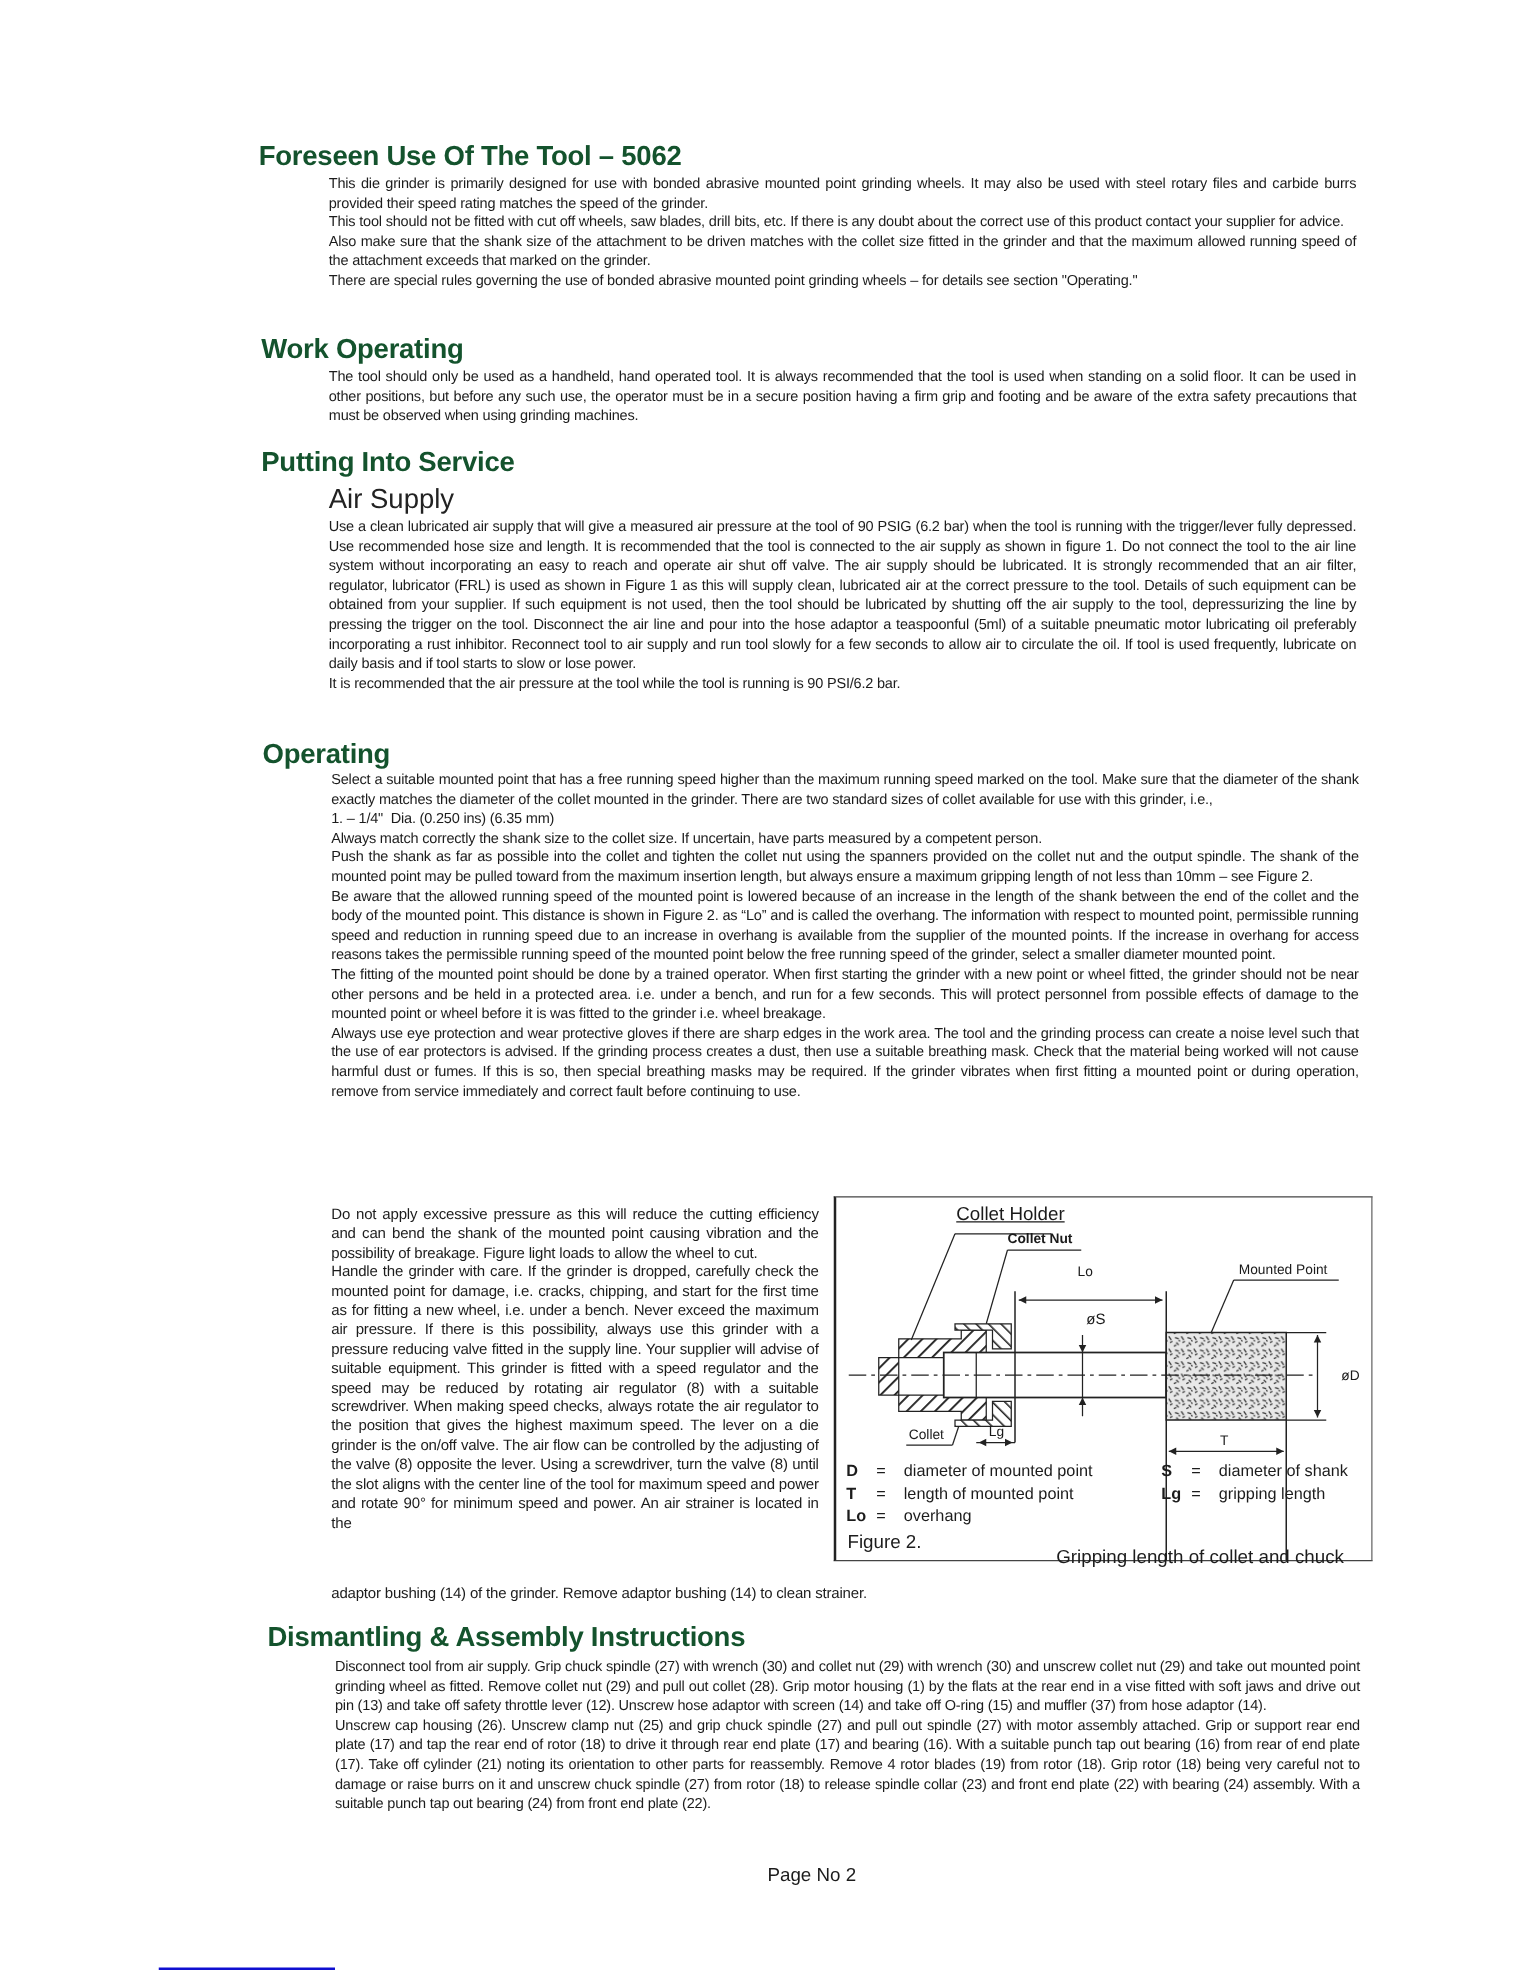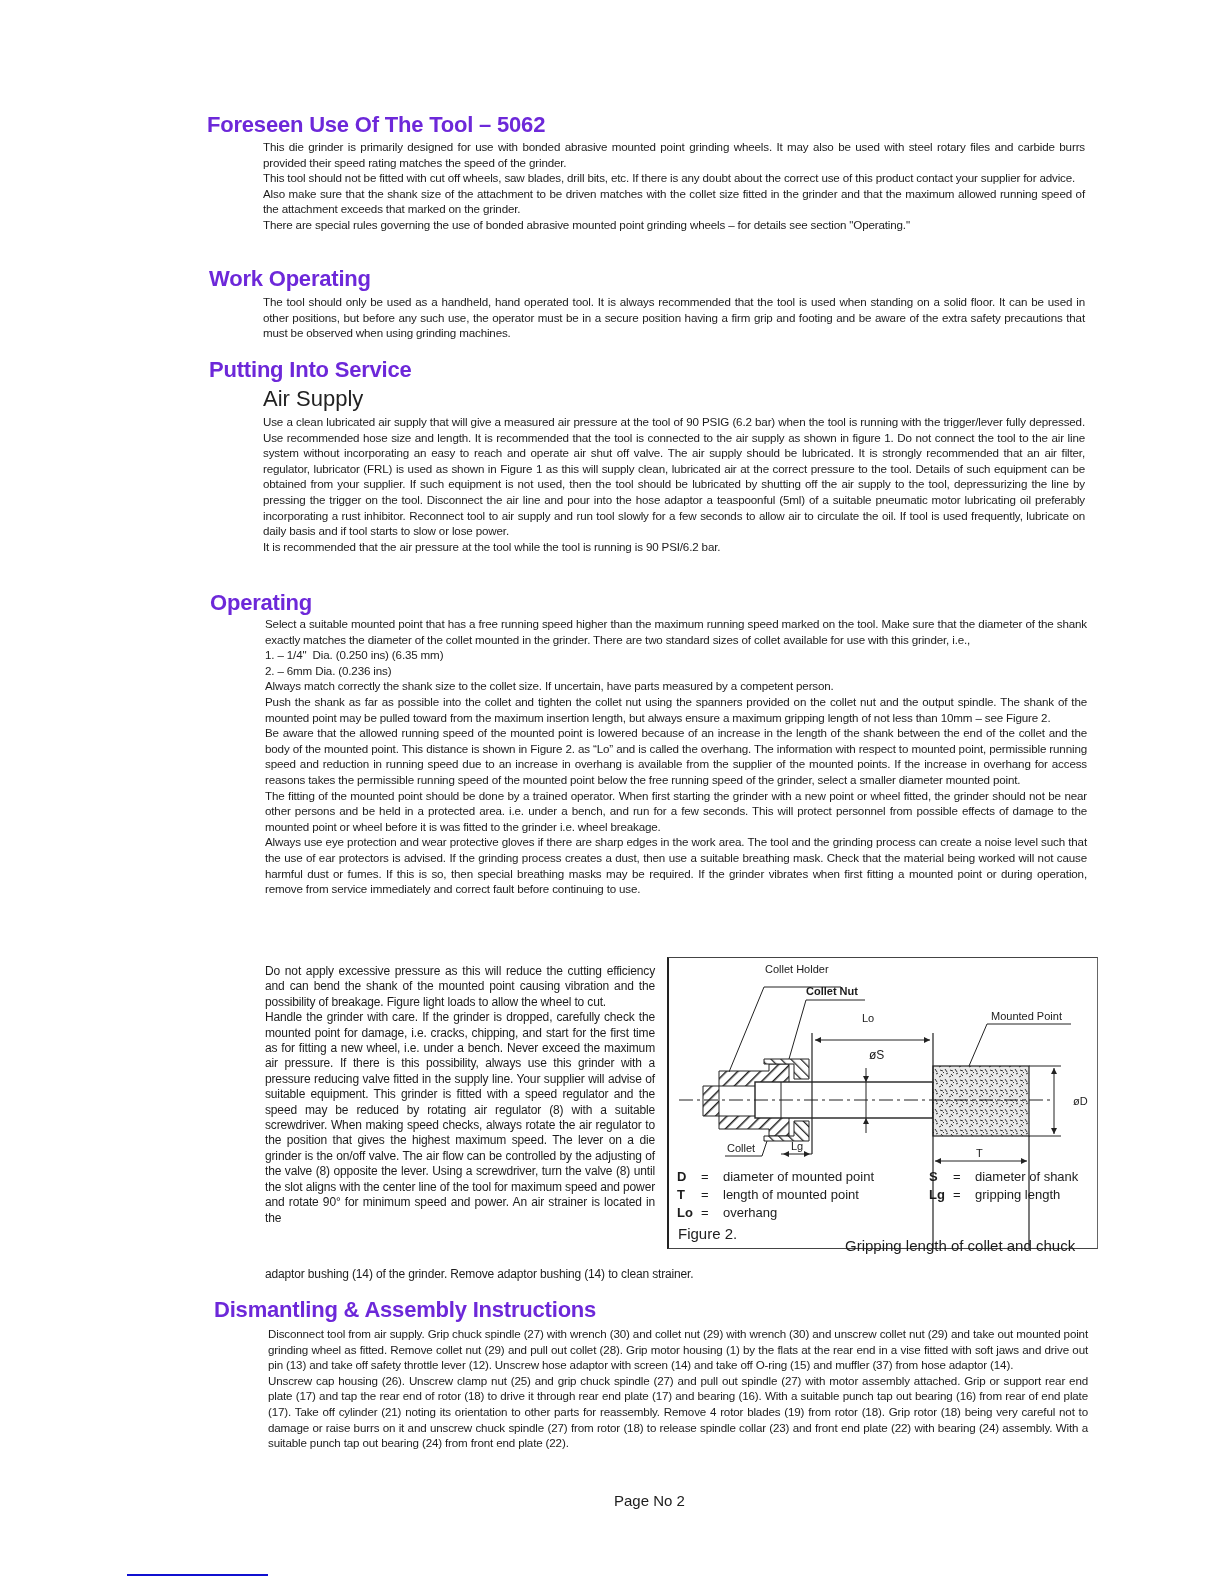--- a/index.html
+++ b/index.html
@@ -1,18 +1,18 @@
 <!DOCTYPE html>
 <html><head>
 <meta charset="utf-8">
 <style>
   html, body { margin: 0; padding: 0; background: #ffffff; }
   body { width: 1224px; height: 1584px; position: relative; overflow: hidden;
          font-family: "Liberation Sans", sans-serif; color: #1a1a1a; }
-  .h1 { position: absolute; font-weight: bold; font-size: 22px; letter-spacing: -0.2px; color: #6d28d9; }
+  .h1 { position: absolute; font-weight: bold; font-size: 22px; letter-spacing: -0.2px; color: #14532d; }
   .h2 { position: absolute; font-size: 22px; color: #222; }
   .para { position: absolute; font-size: 11.6px; line-height: 15.6px; text-align: justify; color: #1c1c1c; letter-spacing: -0.15px; }
   .para p { margin: 0; }
   .narrow { font-size: 12px; line-height: 15.4px; }
   .fig { position: absolute; left: 667px; top: 957px; width: 428px; height: 290px;
          border-left: 2px solid #222; border-top: 1px solid #444; border-right: 1px solid #666; border-bottom: 1px solid #444; }
   .fig svg { position: absolute; left: 0; top: 0; }
   .legend { position: absolute; font-size: 13px; line-height: 18px; color: #1c1c1c; }
   .legend .row { display: flex; }
   .legend .sym { width: 24px; font-weight: bold; }
@@ -41,21 +41,20 @@
 <div class="h2" style="left:263px; top:386px;">Air Supply</div>
 <div class="para" style="left:263px; top:414px; width:822px;">
   <p>Use a clean lubricated air supply that will give a measured air pressure at the tool of 90 PSIG (6.2 bar) when the tool is running with the trigger/lever fully depressed. Use recommended hose size and length. It is recommended that the tool is connected to the air supply as shown in figure 1. Do not connect the tool to the air line system without incorporating an easy to reach and operate air shut off valve. The air supply should be lubricated. It is strongly recommended that an air filter, regulator, lubricator (FRL) is used as shown in Figure 1 as this will supply clean, lubricated air at the correct pressure to the tool. Details of such equipment can be obtained from your supplier. If such equipment is not used, then the tool should be lubricated by shutting off the air supply to the tool, depressurizing the line by pressing the trigger on the tool. Disconnect the air line and pour into the hose adaptor a teaspoonful (5ml) of a suitable pneumatic motor lubricating oil preferably incorporating a rust inhibitor. Reconnect tool to air supply and run tool slowly for a few seconds to allow air to circulate the oil. If tool is used frequently, lubricate on daily basis and if tool starts to slow or lose power.</p>
   <p>It is recommended that the air pressure at the tool while the tool is running is 90 PSI/6.2 bar.</p>
 </div>
 
 <div class="h1" style="left:210px; top:590px;">Operating</div>
 <div class="para" style="left:265px; top:616px; width:822px;">
   <p>Select a suitable mounted point that has a free running speed higher than the maximum running speed marked on the tool. Make sure that the diameter of the shank exactly matches the diameter of the collet mounted in the grinder. There are two standard sizes of collet available for use with this grinder, i.e.,</p>
   <p style="white-space:pre;">1. – 1/4"  Dia. (0.250 ins) (6.35 mm)</p>
-  <p>2. – 6mm Dia. (0.236 ins)</p>
   <p>Always match correctly the shank size to the collet size. If uncertain, have parts measured by a competent person.</p>
   <p>Push the shank as far as possible into the collet and tighten the collet nut using the spanners provided on the collet nut and the output spindle. The shank of the mounted point may be pulled toward from the maximum insertion length, but always ensure a maximum gripping length of not less than 10mm – see Figure 2.</p>
   <p>Be aware that the allowed running speed of the mounted point is lowered because of an increase in the length of the shank between the end of the collet and the body of the mounted point. This distance is shown in Figure 2. as “Lo” and is called the overhang. The information with respect to mounted point, permissible running speed and reduction in running speed due to an increase in overhang is available from the supplier of the mounted points. If the increase in overhang for access reasons takes the permissible running speed of the mounted point below the free running speed of the grinder, select a smaller diameter mounted point.</p>
   <p>The fitting of the mounted point should be done by a trained operator. When first starting the grinder with a new point or wheel fitted, the grinder should not be near other persons and be held in a protected area. i.e. under a bench, and run for a few seconds. This will protect personnel from possible effects of damage to the mounted point or wheel before it is was fitted to the grinder i.e. wheel breakage.</p>
   <p>Always use eye protection and wear protective gloves if there are sharp edges in the work area. The tool and the grinding process can create a noise level such that the use of ear protectors is advised. If the grinding process creates a dust, then use a suitable breathing mask. Check that the material being worked will not cause harmful dust or fumes. If this is so, then special breathing masks may be required. If the grinder vibrates when first fitting a mounted point or during operation, remove from service immediately and correct fault before continuing to use.</p>
 </div>
 <div class="para narrow" style="left:265px; top:964px; width:390px;">
   <p>Do not apply excessive pressure as this will reduce the cutting efficiency and can bend the shank of the mounted point causing vibration and the possibility of breakage. Figure light loads to allow the wheel to cut.</p>
   <p>Handle the grinder with care. If the grinder is dropped, carefully check the mounted point for damage, i.e. cracks, chipping, and start for the first time as for fitting a new wheel, i.e. under a bench. Never exceed the maximum air pressure. If there is this possibility, always use this grinder with a pressure reducing valve fitted in the supply line. Your supplier will advise of suitable equipment. This grinder is fitted with a speed regulator and the speed may be reduced by rotating air regulator (8) with a suitable screwdriver. When making speed checks, always rotate the air regulator to the position that gives the highest maximum speed. The lever on a die grinder is the on/off valve. The air flow can be controlled by the adjusting of the valve (8) opposite the lever. Using a screwdriver, turn the valve (8) until the slot aligns with the center line of the tool for maximum speed and power and rotate 90° for minimum speed and power. An air strainer is located in the</p>
 </div>
@@ -115,21 +114,21 @@
 
     <line x1="95" y1="29" x2="60" y2="114" stroke="#222" stroke-width="1"></line>
     <line x1="95" y1="29" x2="172" y2="29" stroke="#222" stroke-width="1"></line>
     <line x1="137" y1="42" x2="120" y2="101" stroke="#222" stroke-width="1"></line>
     <line x1="137" y1="42" x2="196" y2="42" stroke="#222" stroke-width="1"></line>
     <line x1="318" y1="66" x2="300" y2="108" stroke="#222" stroke-width="1"></line>
     <line x1="318" y1="66" x2="402" y2="66" stroke="#222" stroke-width="1"></line>
     <line x1="93" y1="198" x2="98" y2="183" stroke="#222" stroke-width="1"></line>
     <line x1="56" y1="198" x2="93" y2="198" stroke="#222" stroke-width="1"></line>
   </svg>
-  <span style="position:absolute; left:96px; top:5px; font-size:11px;">Collet Holder</span>
+  <span style="position:absolute; left:96px; top:5px; font-size:15px;text-decoration:underline;">Collet Holder</span>
   <span style="position:absolute; left:137px; top:27px; font-size:11px;font-weight:bold;">Collet Nut</span>
   <span style="position:absolute; left:193px; top:54px; font-size:11px;">Lo</span>
   <span style="position:absolute; left:322px; top:52px; font-size:11px;">Mounted Point</span>
   <span style="position:absolute; left:200px; top:90px; font-size:12px;text-align:right;">øS</span>
   <span style="position:absolute; left:404px; top:137px; font-size:11px;">øD</span>
   <span style="position:absolute; left:58px; top:184px; font-size:11px;">Collet</span>
   <span style="position:absolute; left:122px; top:182px; font-size:11px;">Lg</span>
   <span style="position:absolute; left:307px; top:189px; font-size:11px;">T</span>
 
   <div class="legend" style="left:8px; top:210px;">

